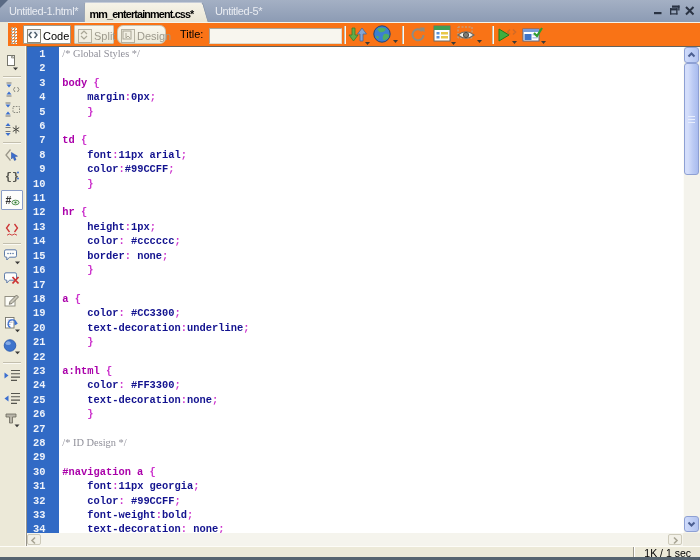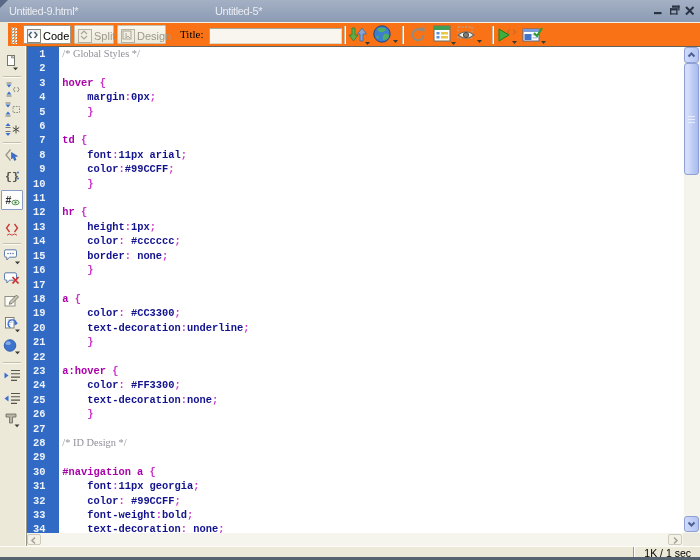--- a/index.html
+++ b/index.html
@@ -28,21 +28,21 @@
                    radial-gradient(circle at 1.2px 1.2px,#fdfcf8 0.9px,transparent 1.1px);
   background-position:0 0,1px 1px;background-size:3px 3px;}
 .tbtn{position:absolute;top:2px;height:19px;font-size:11px;color:#000;
   border:1px solid #9d9a8c;border-radius:1px;background:#fdfdfb;
   box-sizing:border-box;}
 .tbtn.dis{color:#9d9a8d;border-color:#c6c2b2;background:linear-gradient(#f9f7ee,#ecead9);}
 .tbtn .ic{position:absolute;left:3px;top:3px;width:12px;height:12px;border:1px solid #8b887a;
   background:linear-gradient(#eef1f5 0 4px,#fff 4px);}
 .tbtn.dis .ic{border-color:#b5b2a2;background:#f1efe3;}
 .tbtn .tx{position:absolute;left:19px;top:4px;}
-#titlelbl{position:absolute;left:172px;top:5px;font-size:11px;color:#000;font-family:Liberation Serif, serif;}
+#titlelbl{position:absolute;left:172px;top:5px;font-size:11px;color:#000;}
 #titleinput{position:absolute;left:201px;top:4.5px;width:133px;height:16px;
   background:#f8f6ef;border:1px solid #aaa698;border-bottom-color:#ddd9ca;border-right-color:#ddd9ca;
   border-radius:1px;box-sizing:border-box;}
 .tsep{position:absolute;top:3px;width:2px;height:18px;
   background:linear-gradient(90deg,#c3bfae 0 1px,#fbfaf3 1px 2px);}
 #checkpage{position:absolute;left:541px;top:5px;font-size:11px;color:#000;letter-spacing:-0.1px;margin-top:23px;}
 
 #lefttb{position:absolute;left:0;top:46px;width:25px;height:500px;background:#ECE9D8;}
 #lefttb-edge{position:absolute;left:25px;top:46px;width:2px;height:500px;
   background:linear-gradient(90deg,#fbf9f1 0 1px,#97948a 1px 2px);}
@@ -80,21 +80,25 @@
   border-top:1px solid #fdfcf7;box-sizing:border-box;}
 #ksec{position:absolute;right:9px;top:547px;font-size:10.5px;color:#000;}
 #ssep{position:absolute;left:633px;top:547px;width:2px;height:10px;
   background:linear-gradient(90deg,#9d9a8d 0 1px,#fff 1px 2px);}
 #botband{position:absolute;left:0;top:557px;width:700px;height:3px;background:#56646f;}
 </style>
 </head>
 <body>
 <div id="tabstrip">
   <div id="tl-dark"></div>
-  <div class="itab" style="left:9px;">Untitled-9.html*</div>
+  <div class="itab" style="left:9px;">Untitled-1.html*</div>
+  <div id="activetab">
+      <i></i>
+      <span>mm_entertainment.css*</span>
+    </div>
   <div class="itab" style="left:215px;">Untitled-5*</div>
   <svg width="50" height="22" style="position:absolute;left:650px;top:0;">
     <rect x="4" y="12" width="7.5" height="2.2" fill="#2a3343"></rect>
     <rect x="22" y="5.5" width="7.5" height="2.2" fill="#2a3343"></rect>
     <rect x="28.2" y="5.5" width="1.3" height="5" fill="#2a3343"></rect>
     <rect x="20" y="8.2" width="7.5" height="2.2" fill="#2a3343"></rect>
     <rect x="20" y="8.2" width="1.3" height="6.3" fill="#2a3343"></rect>
     <rect x="26.2" y="8.2" width="1.3" height="6.3" fill="#2a3343"></rect>
     <rect x="20" y="13.3" width="7.5" height="1.2" fill="#2a3343"></rect>
     <path d="M36 7 L43.5 14.5 M43.5 7 L36 14.5" stroke="#2a3343" stroke-width="2"></path>
@@ -109,21 +113,21 @@
       <path d="M3.5 1 L1 4 L3.5 7 M6.5 1 L9 4 L6.5 7" stroke="#4a5a6a" stroke-width="1.4" fill="none"></path>
     </svg>
   </div>
   <div class="tbtn dis" style="left:66px;width:40px;">
       <span class="ic"></span>
       <span class="tx">Split</span>
     <svg width="10" height="10" style="position:absolute;left:4px;top:4px;">
       <path d="M2 4 L5 1 L8 4 M2 6 L5 9 L8 6" stroke="#a9a696" stroke-width="1.2" fill="none"></path>
     </svg>
   </div>
-  <div class="tbtn dis" style="left:109px;width:49px;">
+  <div class="tbtn dis" style="left:109px;width:49px;border-radius:6px;">
       <span class="ic"></span>
       <span class="tx">Design</span>
     <svg width="10" height="10" style="position:absolute;left:4px;top:4px;">
       <rect x="1" y="1" width="8" height="8" fill="none" stroke="#a9a696"></rect>
       <path d="M4 3 L4 8 L6 6 L8 8" stroke="#a9a696" fill="none"></path>
     </svg>
   </div>
   <div id="titlelbl">Title:</div>
   <div id="titleinput"></div>
   <div class="tsep" style="left:336px;"></div>
@@ -327,41 +331,41 @@
 29
 30
 31
 32
 33
 34</pre>
   </div>
 <div id="code">
     <pre><span class="cm">/* Global Styles */</span>
 
-<span class="sel">hover</span> <span class="pu">{</span>
+<span class="sel">body</span> <span class="pu">{</span>
     margin<span class="pu">:</span>0px<span class="pu">;</span>
     <span class="pu">}</span>
 
 <span class="sel">td</span> <span class="pu">{</span>
     font<span class="pu">:</span>11px arial<span class="pu">;</span>
     color<span class="pu">:</span>#99CCFF<span class="pu">;</span>
     <span class="pu">}</span>
 
 <span class="sel">hr</span> <span class="pu">{</span>
     height<span class="pu">:</span>1px<span class="pu">;</span>
     color<span class="pu">:</span> #cccccc<span class="pu">;</span>
     border<span class="pu">:</span> none<span class="pu">;</span>
     <span class="pu">}</span>
 
 <span class="sel">a</span> <span class="pu">{</span>
     color<span class="pu">:</span> #CC3300<span class="pu">;</span>
     text-decoration<span class="pu">:</span>underline<span class="pu">;</span>
     <span class="pu">}</span>
 
-<span class="sel">a:hover</span> <span class="pu">{</span>
+<span class="sel">a:html</span> <span class="pu">{</span>
     color<span class="pu">:</span> #FF3300<span class="pu">;</span>
     text-decoration<span class="pu">:</span>none<span class="pu">;</span>
     <span class="pu">}</span>
 
 <span class="cm">/* ID Design */</span>
 
 <span class="sel">#navigation a</span> <span class="pu">{</span>
     font<span class="pu">:</span>11px georgia<span class="pu">;</span>
     color<span class="pu">:</span> #99CCFF<span class="pu">;</span>
     font-weight<span class="pu">:</span>bold<span class="pu">;</span>

